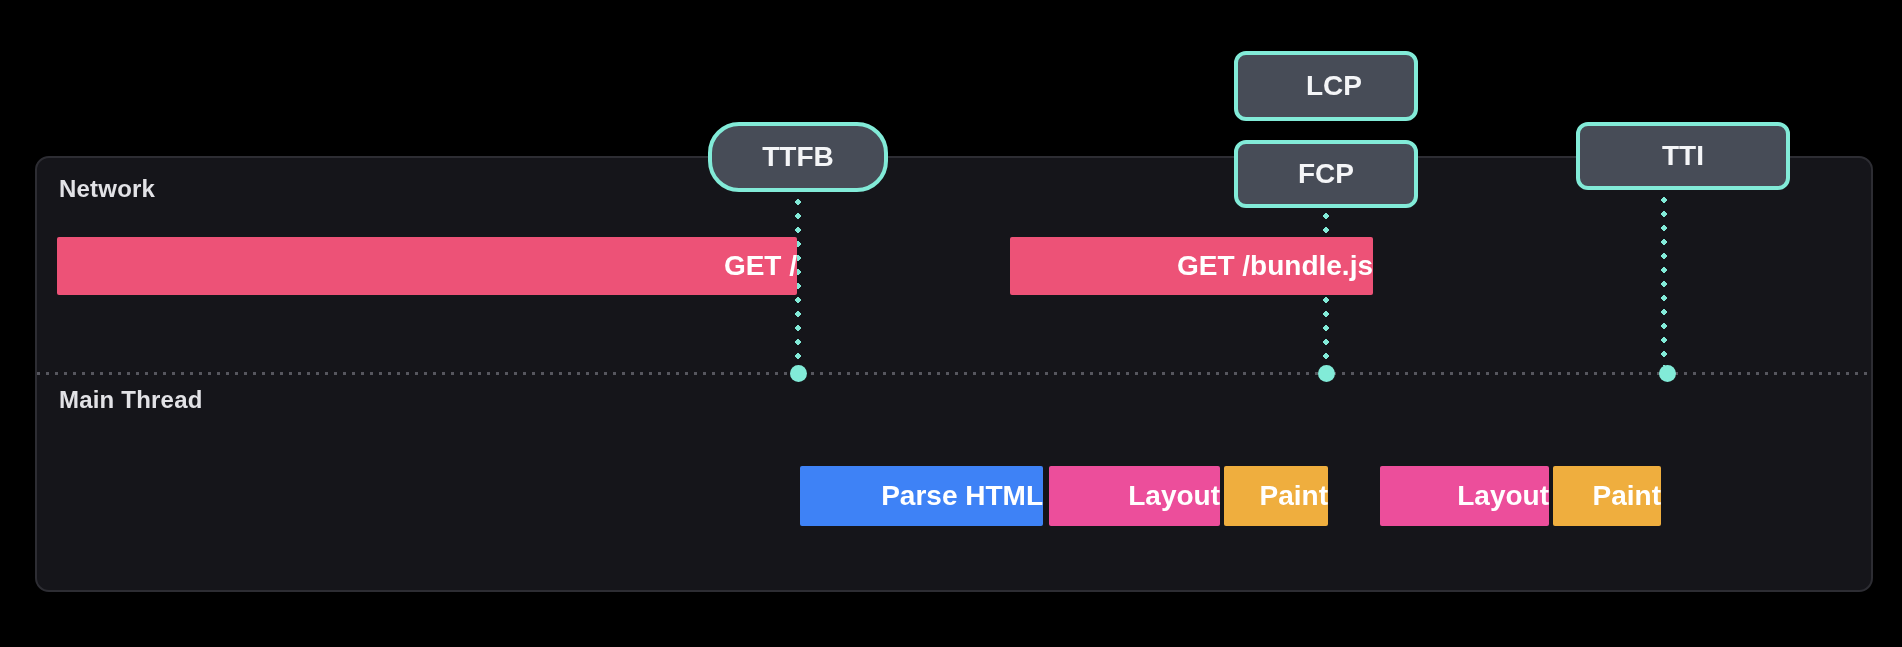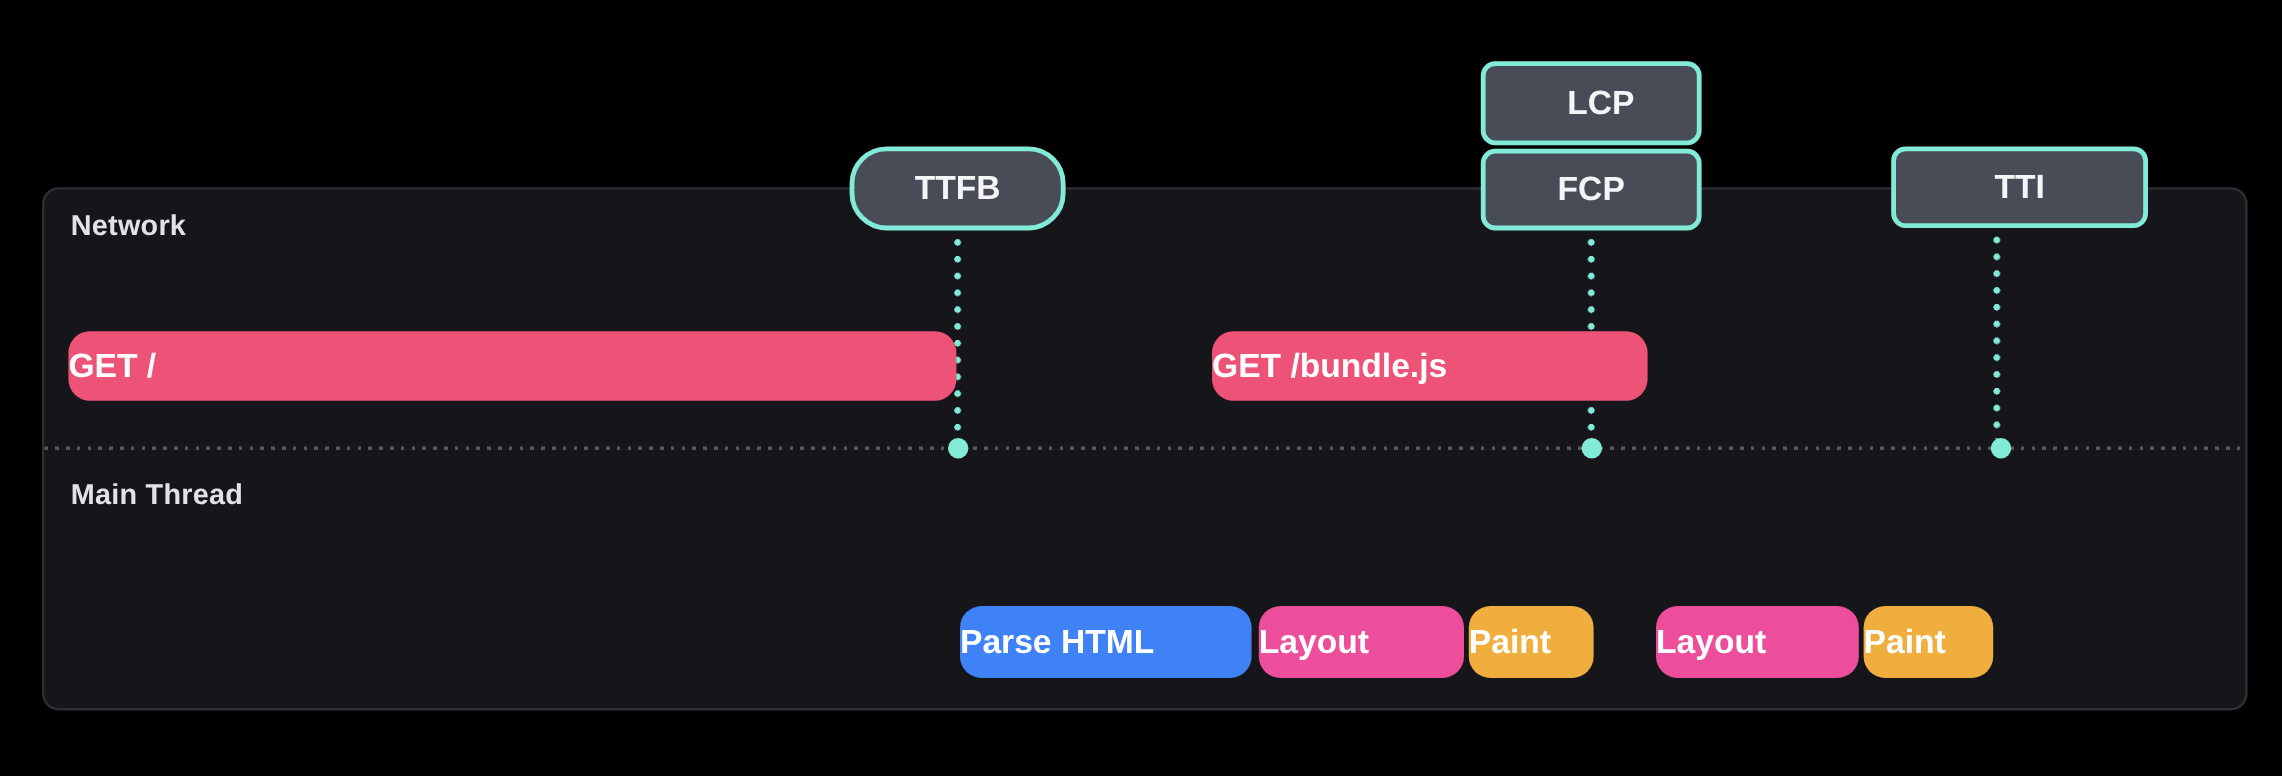--- a/index.html
+++ b/index.html
@@ -61,47 +61,46 @@
     border: 4px solid var(--accent-teal, #82ebd8);
     border-radius: 12px;
     color: #f4f5f7;
     font-weight: 700;
     font-size: 28px;
     box-sizing: border-box;
     z-index: 6;
   }
   .bar {
     position: absolute;
-    display: flex; align-items: center; justify-content: flex-start;
+    display: flex; align-items: center; justify-content: flex-end;
     color: #ffffff;
     font-weight: 700;
     font-size: 28px;
-    border-radius: 18px;
+    border-radius: 2px;
     box-sizing: border-box;
     white-space: nowrap;
     z-index: 3;
-    margin-top: 39px;
   }
   .bar.request { background: var(--request-pink, #ed5277); }
   .bar.parse   { background: var(--parse-blue, #3e82f6); }
   .bar.layout  { background: var(--layout-pink, #ec4e9b); }
   .bar.paint   { background: var(--paint-orange, #efae3e); }
 </style>
 </head>
 <body>
 
 <div class="stage">
 
   <div class="panel"></div>
 
   <div class="lane-label" style="left:59px; top:175px;">Network</div>
 
   <div class="divider"></div>
 
-  <div class="lane-label" style="left:59px; top:399px;">Main Thread</div>
+  <div class="lane-label" style="left:59px; top:386px;">Main Thread</div>
 
   <div class="vline" style="left:795px; top:196px; height:170px;"></div>
   <div class="vline" style="left:1323px; top:196px; height:170px;"></div>
   <div class="vline" style="left:1661px; top:194px; height:172px;"></div>
 
   <div class="bar request" style="left:57px; top:237px; width:740px; height:58px;">
     <span>GET /</span>
   </div>
   <div class="bar request" style="left:1010px; top:237px; width:363px; height:58px;">
     <span>GET /bundle.js</span>
@@ -126,20 +125,20 @@
   <div class="marker-dot" style="left:790px; top:365px;"></div>
   <div class="marker-dot" style="left:1318px; top:365px;"></div>
   <div class="marker-dot" style="left:1659px; top:365px;"></div>
 
   <div class="badge" style="left:708px; top:122px; width:180px; height:70px;border-radius:31px;">
     <span>TTFB</span>
   </div>
   <div class="badge" style="left:1234px; top:51px; width:184px; height:70px;padding-left:16px;">
     <span>LCP</span>
   </div>
-  <div class="badge" style="left:1234px; top:124px; width:184px; height:68px;">
+  <div class="badge" style="left:1234px; top:140px; width:184px; height:68px;">
     <span>FCP</span>
   </div>
   <div class="badge" style="left:1576px; top:122px; width:214px; height:68px;">
     <span>TTI</span>
   </div>
 
 </div>
 
 </body></html>

